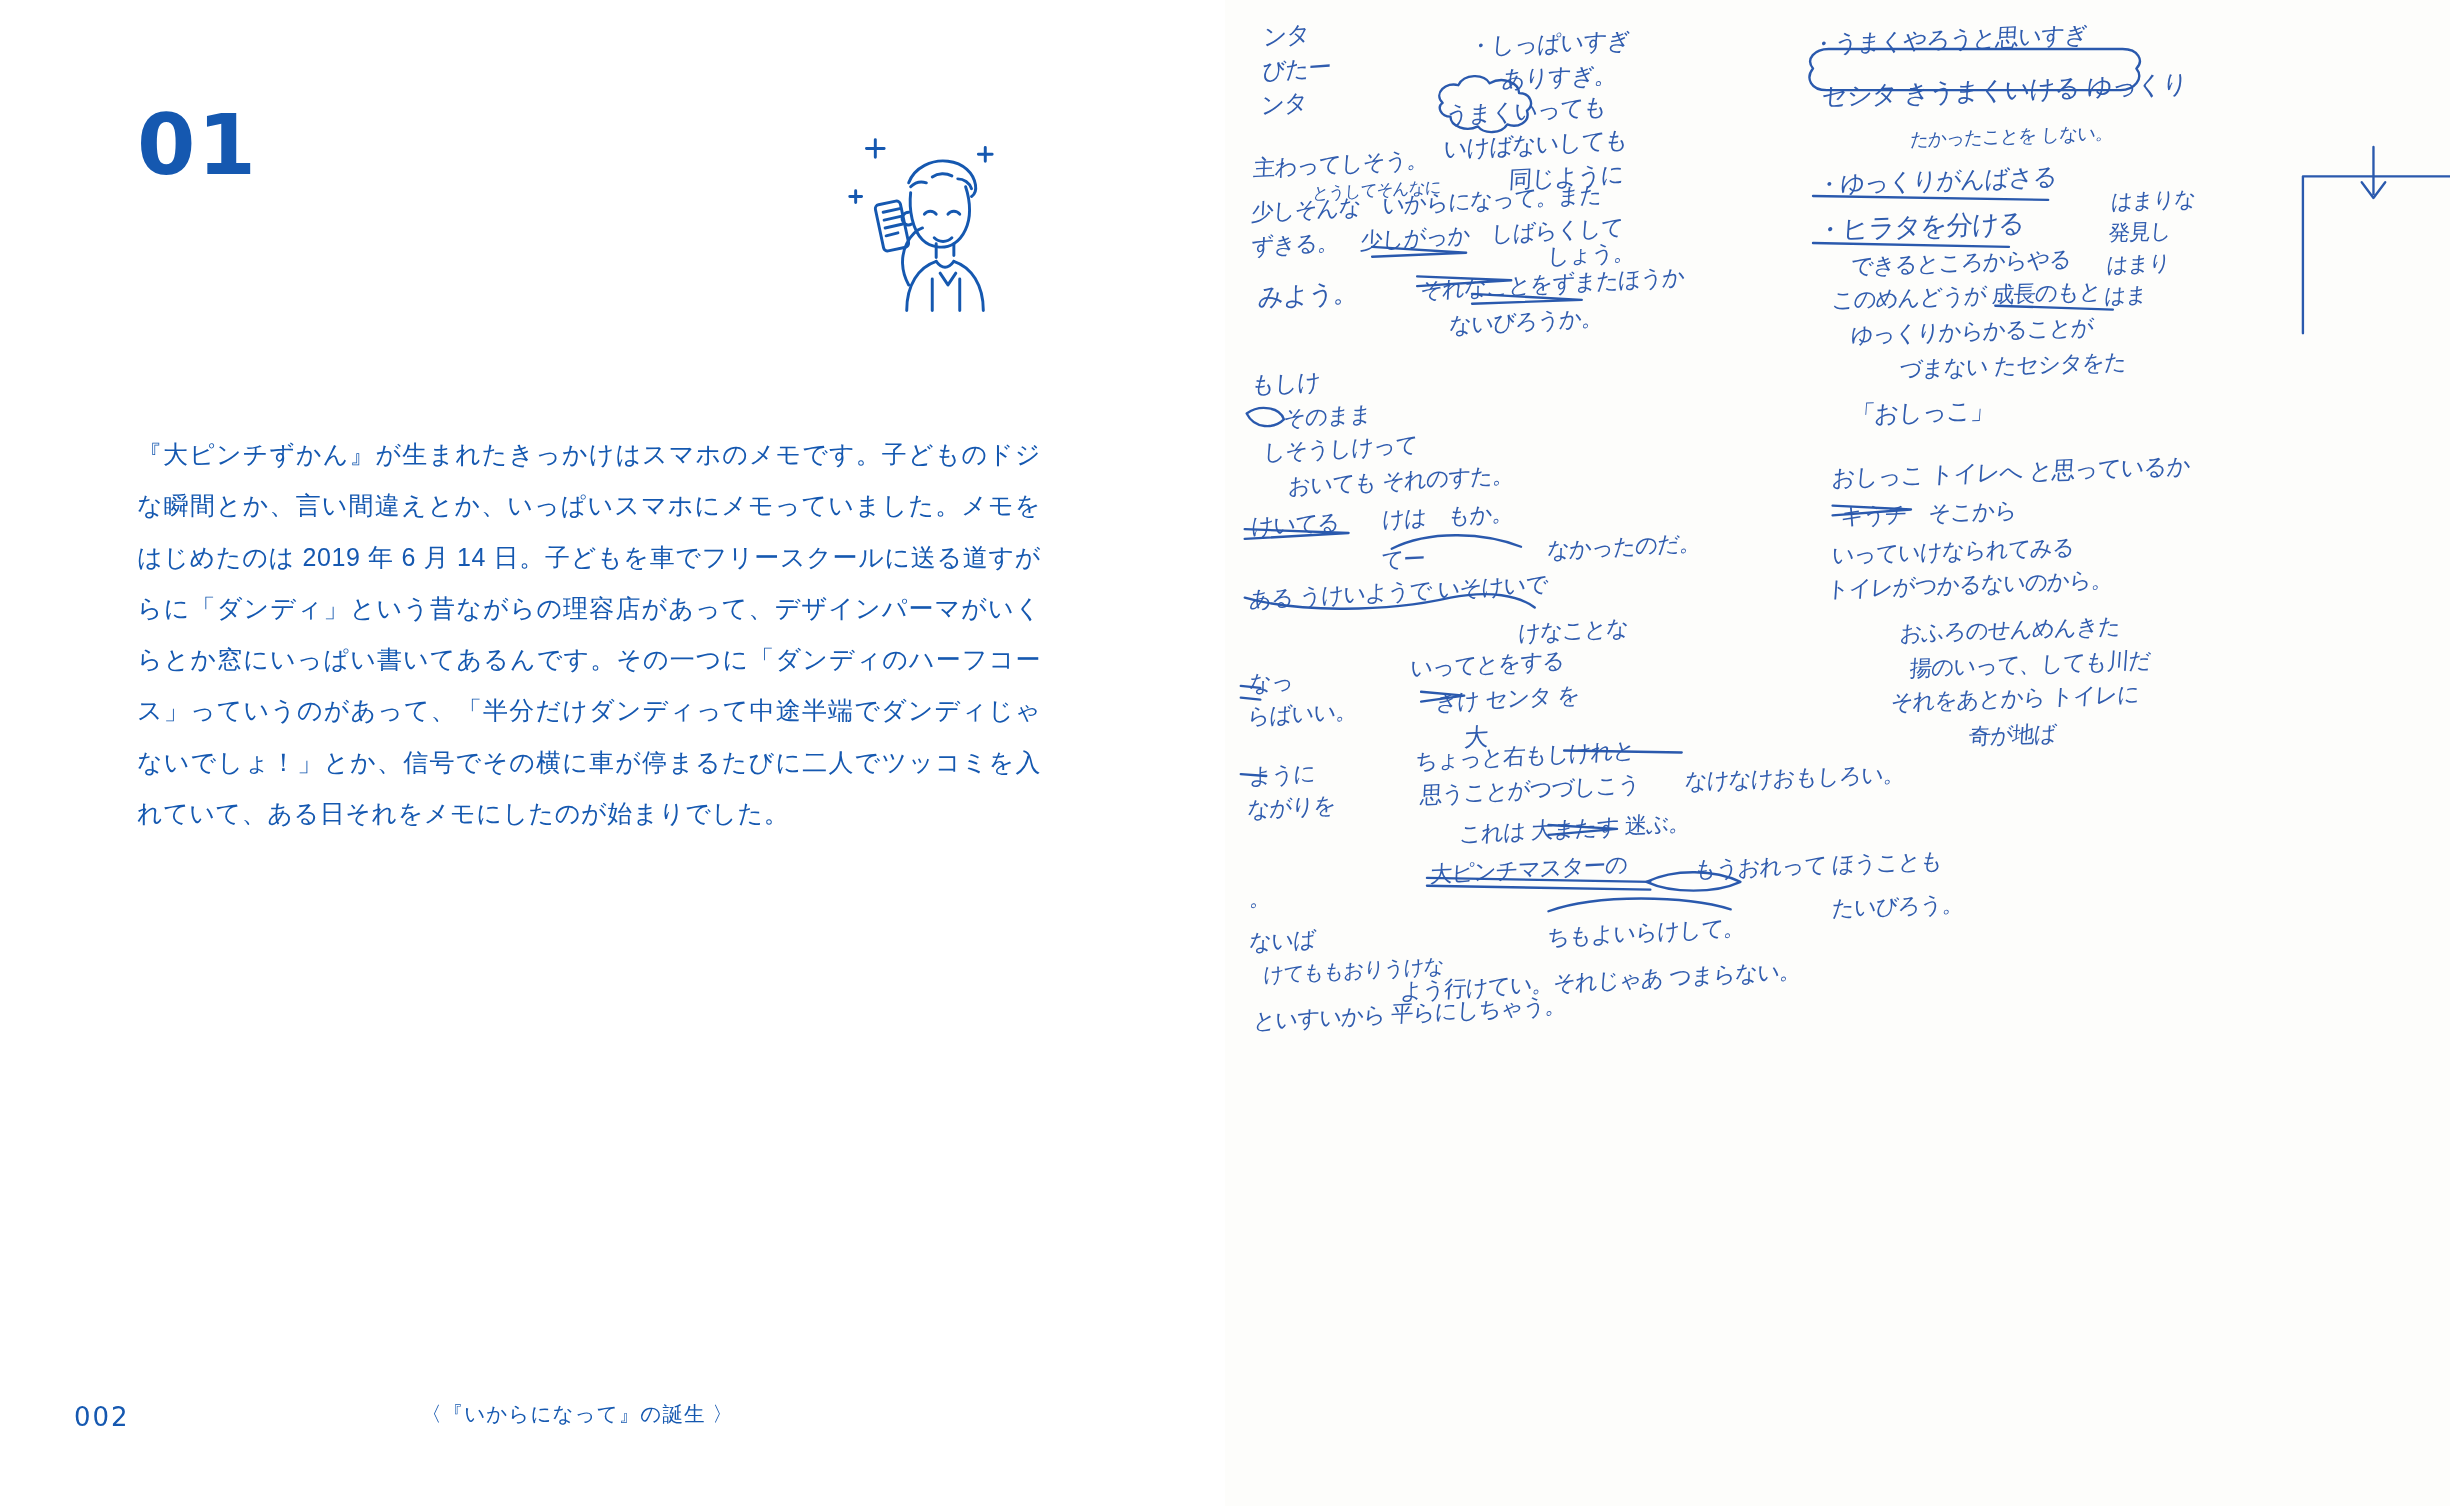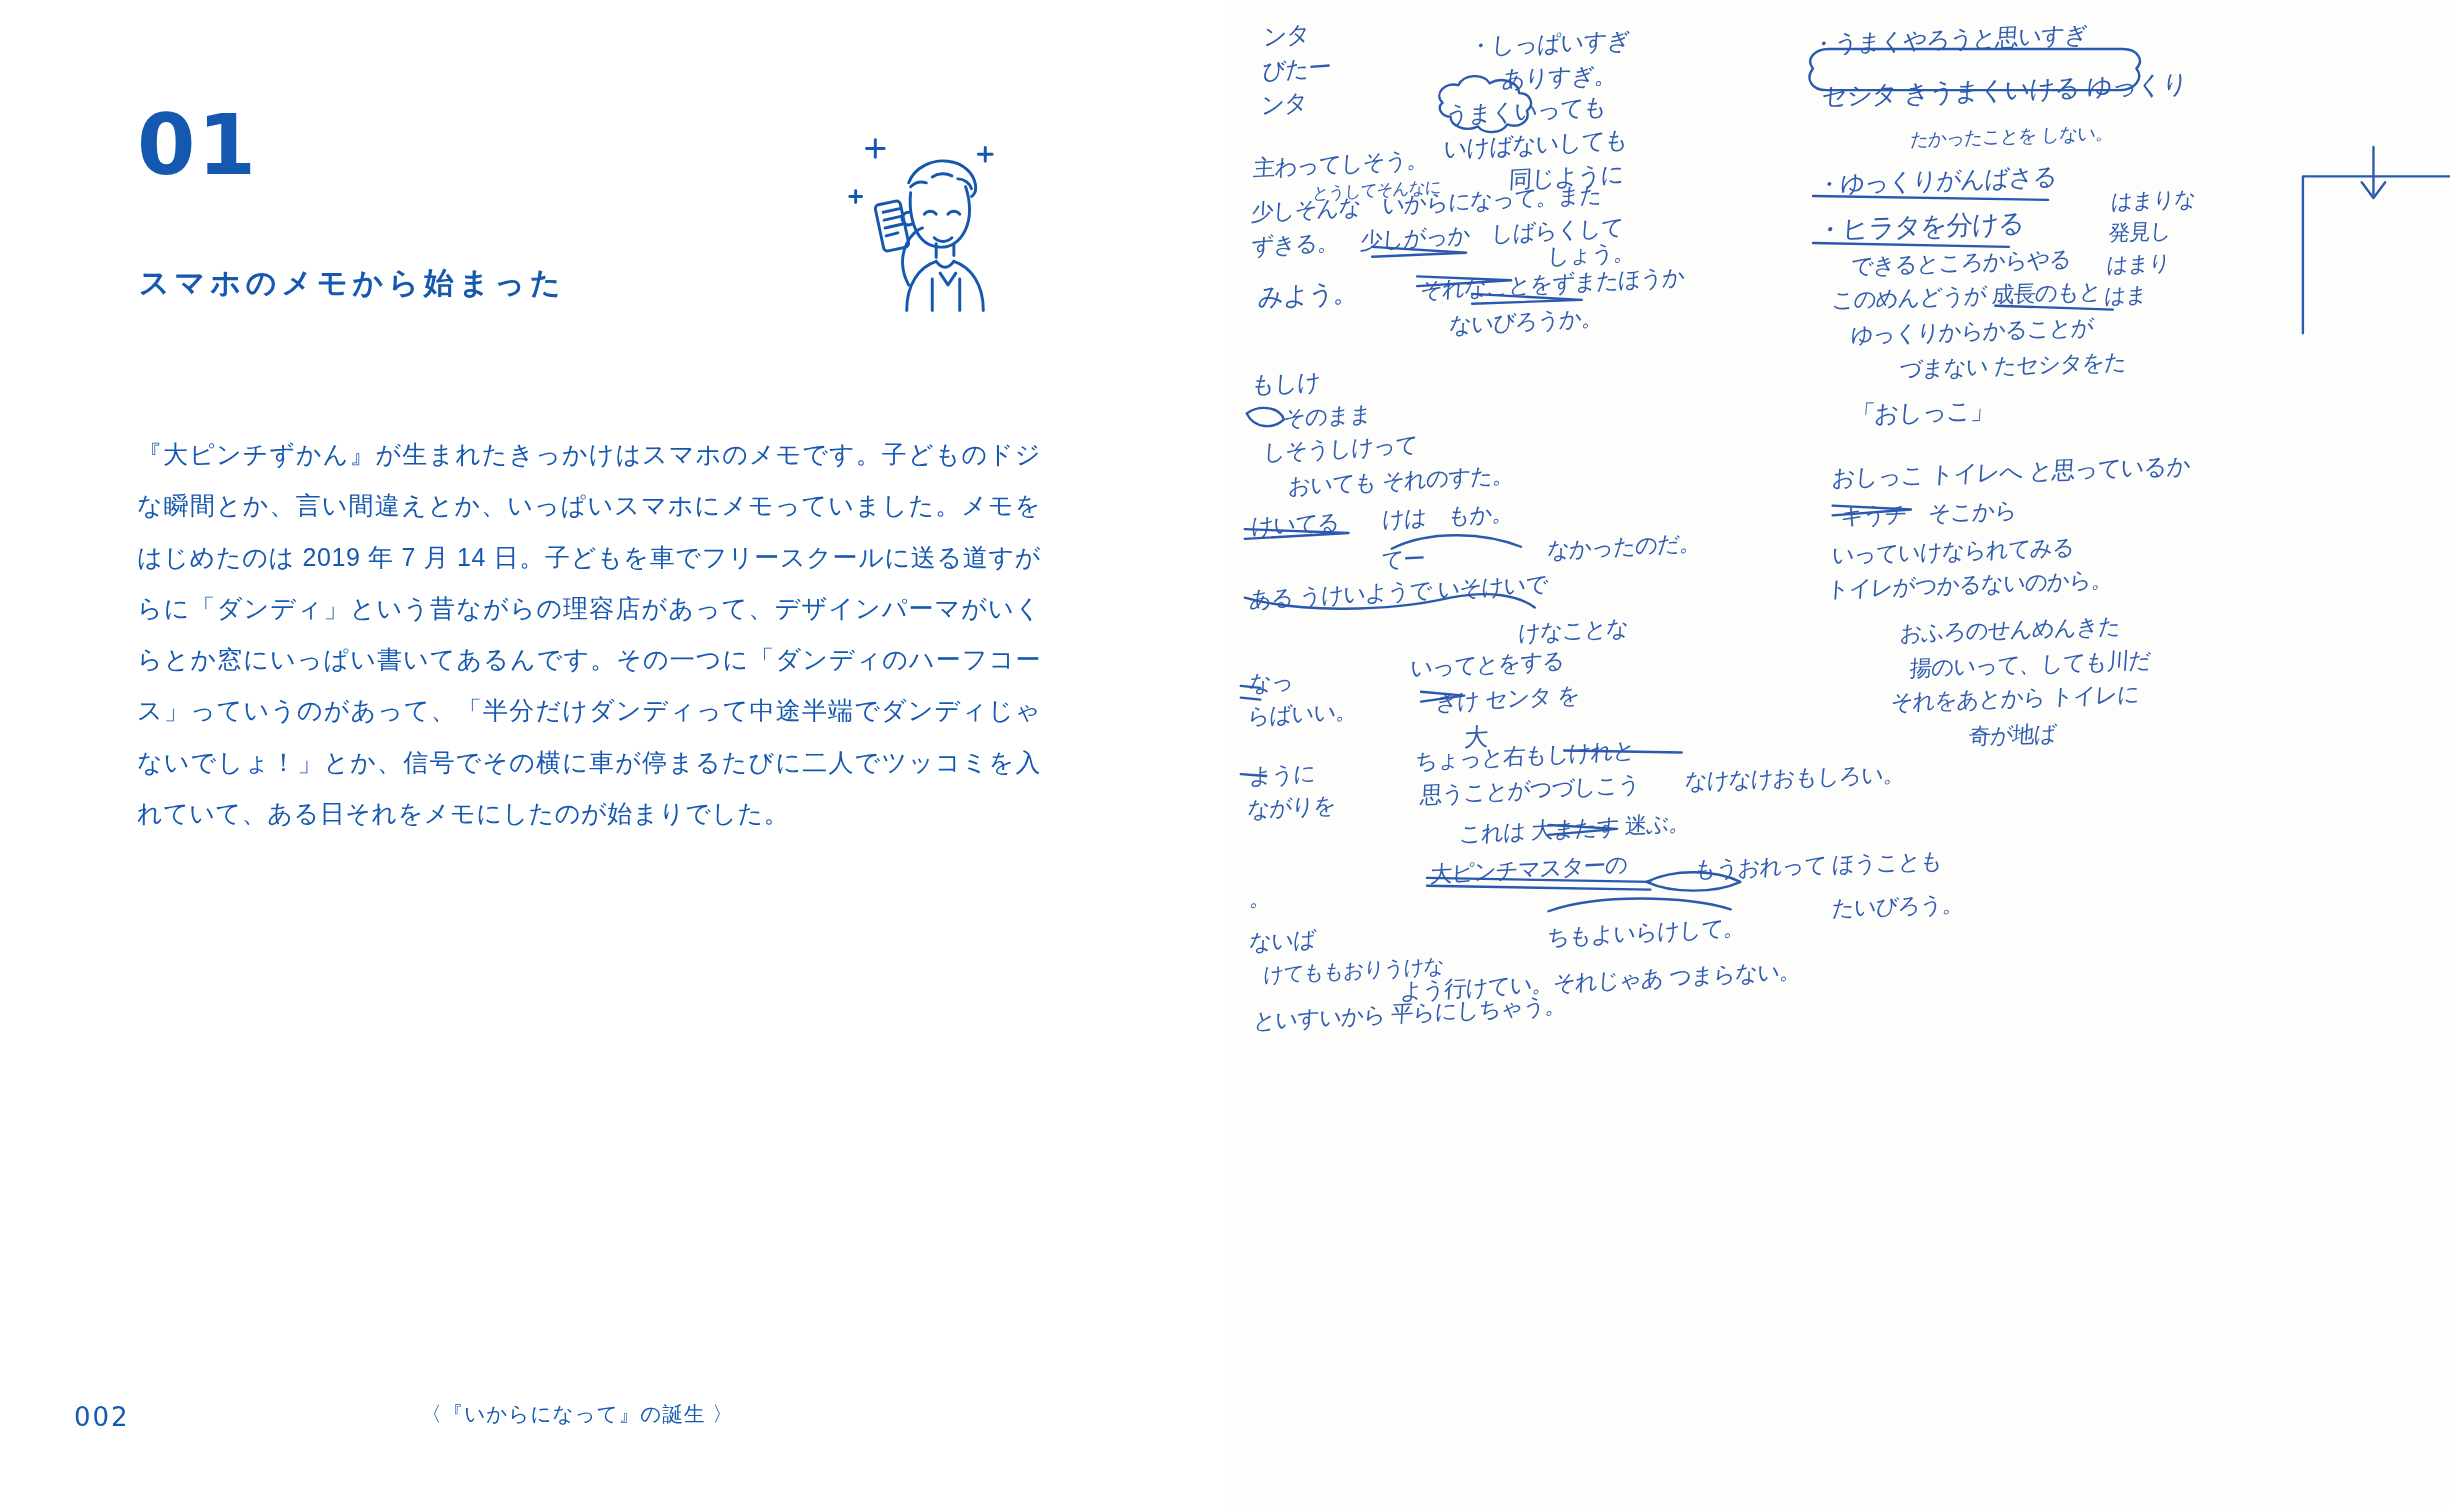--- a/index.html
+++ b/index.html
@@ -119,21 +119,20 @@
 </style>
 </head>
 <body>
 
 <div class="spread">
 
   <div class="page-left">
 
     <div class="chapter-number">01</div>
 
-    <div class="chapter-title">スマホのメモから始まった</div>
 
     <div class="illustration">
       <svg width="216" height="216" viewBox="0 0 220 220" fill="none" stroke="#1558b0" stroke-width="3" stroke-linecap="round" stroke-linejoin="round">
 
         <path d="M38 22 L38 40 M29 31 L47 31"></path>
         <path d="M150 30 L150 44 M143 37 L157 37"></path>
         <path d="M18 74 L18 86 M12 80 L24 80"></path>
 
         <path d="M72 66 c6 -16 24 -24 40 -22 c16 2 26 12 28 24 c1 6 -1 10 -4 12"></path>
         <path d="M74 70 c4 -4 10 -6 16 -4 M96 60 c6 -4 14 -4 20 -1 M122 62 c6 0 12 4 14 10"></path>
@@ -155,21 +154,21 @@
 
         <rect x="42" y="86" width="26" height="48" rx="4" transform="rotate(-12 55 110)"></rect>
         <path d="M46 96 l18 -4 M47 104 l18 -4 M48 112 l18 -4 M49 120 l12 -3"></path>
 
         <path d="M96 164 l0 32 M124 164 l0 32"></path>
         <path d="M104 158 l8 12 l8 -12"></path>
       </svg>
     </div>
 
     <div class="body-text">
-      <p>『大ピンチずかん』が生まれたきっかけはスマホのメモです。子どものドジな瞬間とか、言い間違えとか、いっぱいスマホにメモっていました。メモをはじめたのは 2019 年 7 月 14 日。子どもを車でフリースクールに送る道すがらに「ダンディ」という昔ながらの理容店があって、デザインパーマがいくらとか窓にいっぱい書いてあるんです。その一つに「ダンディのハーフコース」っていうのがあって、「半分だけダンディって中途半端でダンディじゃないでしょ！」とか、信号でその横に車が停まるたびに二人でツッコミを入れていて、ある日それをメモにしたのが始まりでした。</p>
+      <p>『大ピンチずかん』が生まれたきっかけはスマホのメモです。子どものドジな瞬間とか、言い間違えとか、いっぱいスマホにメモっていました。メモをはじめたのは 2019 年 6 月 14 日。子どもを車でフリースクールに送る道すがらに「ダンディ」という昔ながらの理容店があって、デザインパーマがいくらとか窓にいっぱい書いてあるんです。その一つに「ダンディのハーフコース」っていうのがあって、「半分だけダンディって中途半端でダンディじゃないでしょ！」とか、信号でその横に車が停まるたびに二人でツッコミを入れていて、ある日それをメモにしたのが始まりでした。</p>
     </div>
 
     <div class="folio">002</div>
     <div class="running-head">〈『いからになって』の誕生 〉</div>
   </div>
 
   <div class="page-right">
     <div class="handwriting-layer" id="handwriting">
         <div class="scribble-note" style="left: 39px; top: 19.6px; font-size: 23.5px; transform: rotate(-4deg) skewX(-6deg);">ンタ
 びたー

